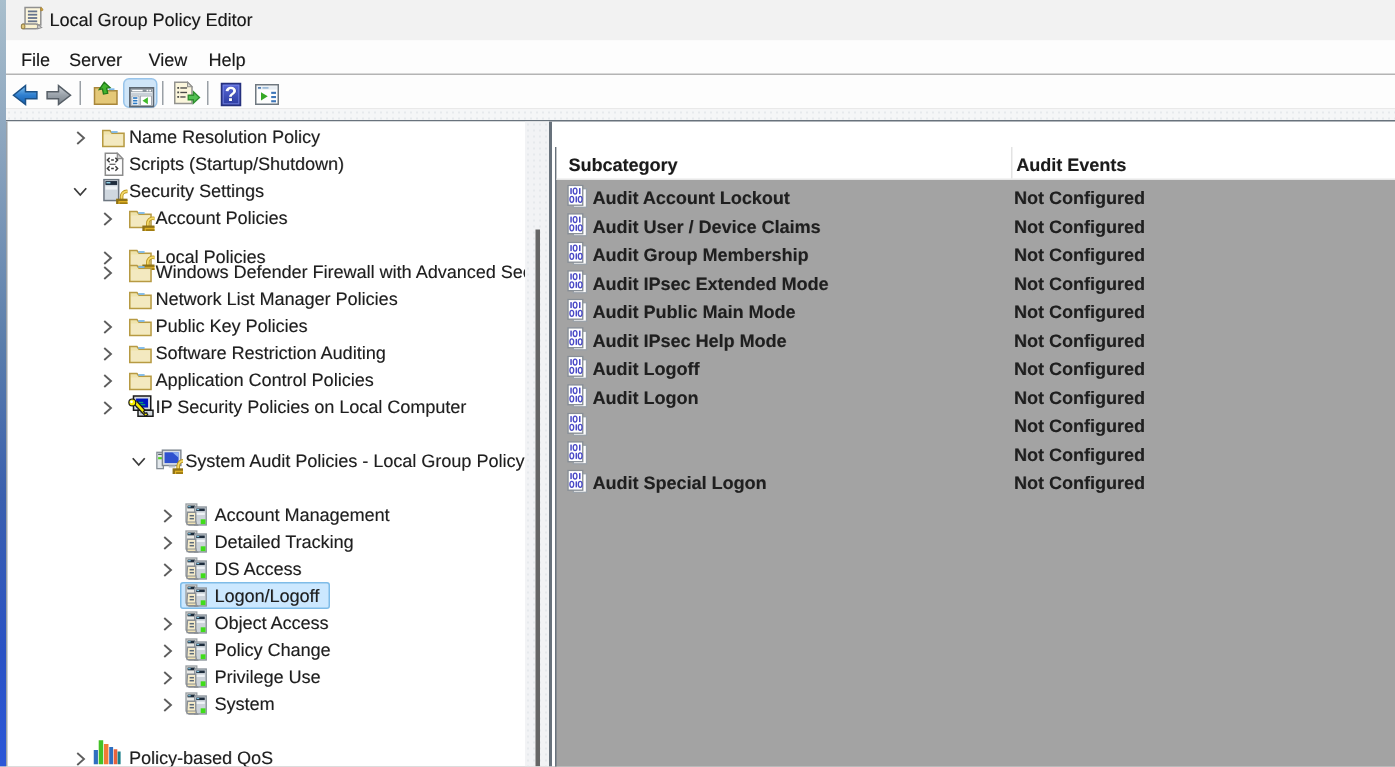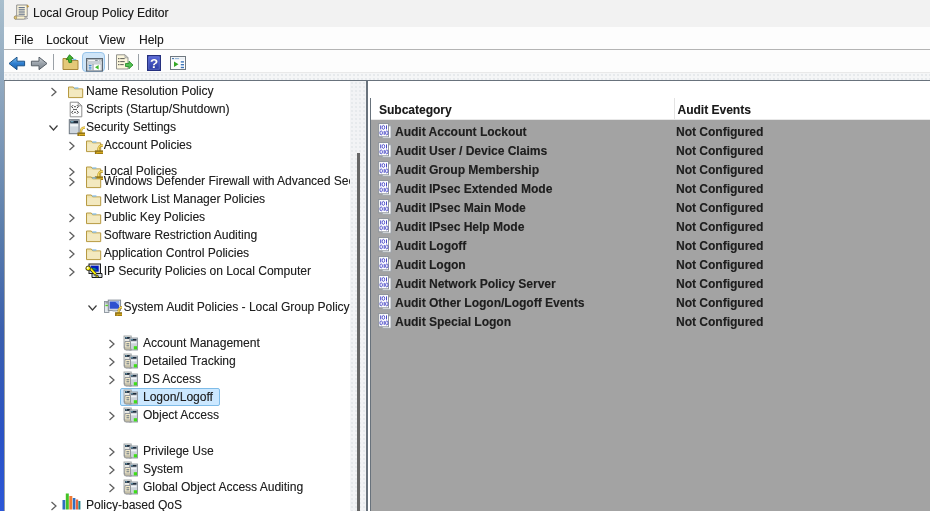--- a/index.html
+++ b/index.html
@@ -173,21 +173,21 @@
         <rect x="6.6" y="10.6" width="6.2" height="1.2"></rect>
     </g>
     <rect x="2.6" y="13" width="10.8" height="3.2" rx="1.5" fill="#faf2cf" stroke="#8f8f8f" stroke-width="1"></rect>
     <ellipse cx="3.4" cy="14.6" rx="1.2" ry="1.6" fill="#e0c87c" stroke="#98834a" stroke-width="0.7"></ellipse>
     <path d="M13.2,13.2 l2.6,2.2 -2.6,0.8 z" fill="#e4e4e4" stroke="#909090" stroke-width="0.7"></path>
   </svg>
   <div class="abs" id="titletext">Local Group Policy Editor</div>
 </div>
 <div class="abs" id="menubar">
   <span class="mi" style="left:10px">File</span>
-  <span class="mi" style="left:42px">Lockout</span>
+  <span class="mi" style="left:42px">Server</span>
   <span class="mi" style="left:95px">View</span>
   <span class="mi" style="left:135px">Help</span>
 </div>
 <div class="abs" id="toolbar">
   <svg class="abs" style="left:3.5px;top:5.5px" width="18" height="15" viewBox="0 0 18 15">
     <path d="M16.6,5.2 V9.8 H9 v3.9 L1,7.5 9,1.1 v4.1 z" fill="url(#gback)" stroke="#1c5288" stroke-width="1"></path>
   </svg>
   <svg class="abs" style="left:26px;top:5.5px" width="18" height="15" viewBox="0 0 18 15">
     <path d="M1.4,5.2 V9.8 H9 v3.9 L17,7.5 9,1.1 v4.1 z" fill="url(#gfwd)" stroke="#565e66" stroke-width="1"></path>
   </svg>
@@ -387,46 +387,46 @@
     </div>
 <div class="trow" style="left:0;top:324.6px;width:345px">
       <svg class="chev" width="9" height="10" style="left:101.5px">
         <path d="M2.5,1 L7,5 L2.5,9" fill="none" stroke="#5e5e5e" stroke-width="1.25"></path>
       </svg>
       <svg class="icon ic-audit" width="18" height="17" style="left:118.0px">
         <use href="#audit"></use>
       </svg>
       <span class="lbl" style="left:138.5px">Object Access</span>
     </div>
+<div class="trow" style="left:0;top:342.6px;width:345px">
+      <svg class="chev" width="9" height="10" style="left:101.5px">
+        <path d="M2.5,1 L7,5 L2.5,9" fill="none" stroke="#5e5e5e" stroke-width="1.25"></path>
+      </svg>
+      <svg class="icon ic-audit" width="18" height="17" style="left:118.0px">
+        <use href="#audit"></use>
+      </svg>
+      <span class="lbl" style="left:138.5px">Policy Change</span>
+    </div>
 <div class="trow" style="left:0;top:360.6px;width:345px">
       <svg class="chev" width="9" height="10" style="left:101.5px">
         <path d="M2.5,1 L7,5 L2.5,9" fill="none" stroke="#5e5e5e" stroke-width="1.25"></path>
       </svg>
       <svg class="icon ic-audit" width="18" height="17" style="left:118.0px">
         <use href="#audit"></use>
       </svg>
       <span class="lbl" style="left:138.5px">Privilege Use</span>
     </div>
 <div class="trow" style="left:0;top:378.6px;width:345px">
       <svg class="chev" width="9" height="10" style="left:101.5px">
         <path d="M2.5,1 L7,5 L2.5,9" fill="none" stroke="#5e5e5e" stroke-width="1.25"></path>
       </svg>
       <svg class="icon ic-audit" width="18" height="17" style="left:118.0px">
         <use href="#audit"></use>
       </svg>
       <span class="lbl" style="left:138.5px">System</span>
-    </div>
-<div class="trow" style="left:0;top:396.6px;width:345px">
-      <svg class="chev" width="9" height="10" style="left:101.5px">
-        <path d="M2.5,1 L7,5 L2.5,9" fill="none" stroke="#5e5e5e" stroke-width="1.25"></path>
-      </svg>
-      <svg class="icon ic-audit" width="18" height="17" style="left:118.0px">
-        <use href="#audit"></use>
-      </svg>
-      <span class="lbl" style="left:138.5px">Global Object Access Auditing</span>
     </div>
 <div class="trow" style="left:0;top:414.6px;width:345px">
       <svg class="chev" width="9" height="10" style="left:44.0px">
         <path d="M2.5,1 L7,5 L2.5,9" fill="none" stroke="#5e5e5e" stroke-width="1.25"></path>
       </svg>
       <svg class="icon ic-qos" width="20" height="17" style="left:61.5px">
         <use href="#qos"></use>
       </svg>
       <span class="lbl" style="left:81.5px">Policy-based QoS</span>
     </div>
@@ -463,21 +463,21 @@
       <svg class="icon" width="14" height="16">
         <use href="#subcat"></use>
       </svg>
       <span class="lbl" style="left:24px">Audit IPsec Extended Mode</span>
       <span class="nc">Not Configured</span>
     </div>
 <div class="rrow" style="left:0;top:100.5px;width:559px">
       <svg class="icon" width="14" height="16">
         <use href="#subcat"></use>
       </svg>
-      <span class="lbl" style="left:24px">Audit IPsec Main Mode</span>
+      <span class="lbl" style="left:24px">Audit Public Main Mode</span>
       <span class="nc">Not Configured</span>
     </div>
 <div class="rrow" style="left:0;top:119.5px;width:559px">
       <svg class="icon" width="14" height="16">
         <use href="#subcat"></use>
       </svg>
       <span class="lbl" style="left:24px">Audit IPsec Help Mode</span>
       <span class="nc">Not Configured</span>
     </div>
 <div class="rrow" style="left:0;top:138.5px;width:559px">
@@ -491,28 +491,26 @@
       <svg class="icon" width="14" height="16">
         <use href="#subcat"></use>
       </svg>
       <span class="lbl" style="left:24px">Audit Logon</span>
       <span class="nc">Not Configured</span>
     </div>
 <div class="rrow" style="left:0;top:176.5px;width:559px">
       <svg class="icon" width="14" height="16">
         <use href="#subcat"></use>
       </svg>
-      <span class="lbl" style="left:24px">Audit Network Policy Server</span>
       <span class="nc">Not Configured</span>
     </div>
 <div class="rrow" style="left:0;top:195.5px;width:559px">
       <svg class="icon" width="14" height="16">
         <use href="#subcat"></use>
       </svg>
-      <span class="lbl" style="left:24px">Audit Other Logon/Logoff Events</span>
       <span class="nc">Not Configured</span>
     </div>
 <div class="rrow" style="left:0;top:214.5px;width:559px">
       <svg class="icon" width="14" height="16">
         <use href="#subcat"></use>
       </svg>
       <span class="lbl" style="left:24px">Audit Special Logon</span>
       <span class="nc">Not Configured</span>
     </div>
 </div>

